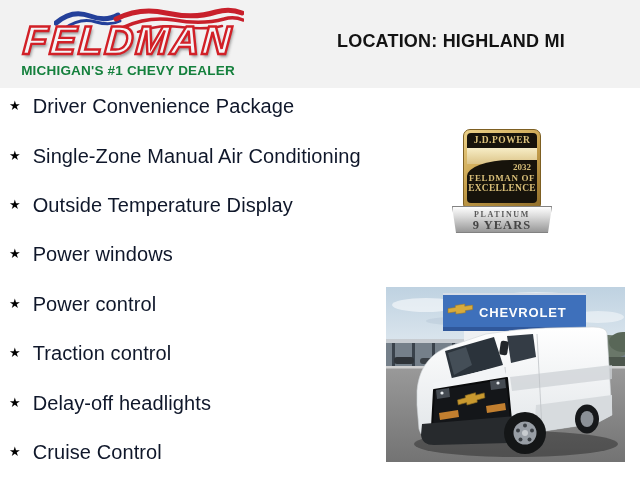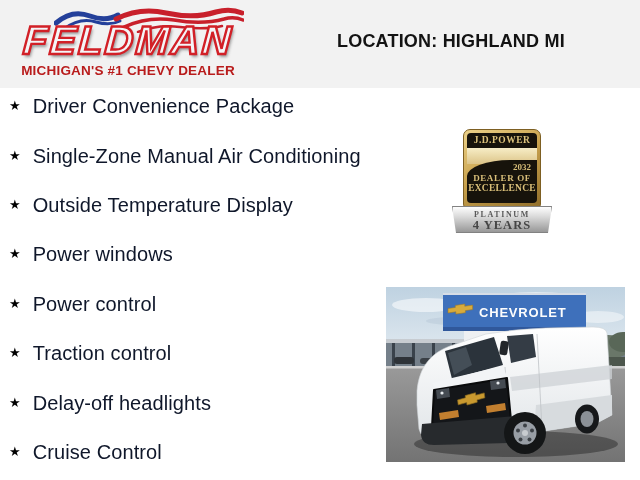--- a/index.html
+++ b/index.html
@@ -13,21 +13,21 @@
   .logo-flag{position:absolute;left:42px;top:5px;}
   .logo-name{
     position:absolute;left:0;top:16px;width:232px;text-align:center;
     font-size:40px;font-weight:bold;font-style:italic;letter-spacing:2px;
     color:#f4f5f7;-webkit-text-stroke:2.4px #d22027;
     text-shadow:2px 3px 3px rgba(80,80,80,.55);
     transform:skewX(-4deg);white-space:nowrap;
   }
   .logo-tagline{
     position:absolute;left:0;top:61px;width:232px;text-align:center;
-    font-size:13.5px;font-weight:bold;color:#b91c1c;letter-spacing:.2px;white-space:nowrap;
+    font-size:13.5px;font-weight:bold;color:#15803d;letter-spacing:.2px;white-space:nowrap;
   }
   .location{
     position:absolute;left:337px;top:31px;font-size:18px;font-weight:bold;
     color:#131313;letter-spacing:.2px;white-space:nowrap;
   }
   
   .features{position:absolute;left:9px;top:82px;width:380px;}
   .feature{display:flex;align-items:center;height:49.4px;}
   .feature .star{font-size:13px;color:#000;margin-right:12px;position:relative;top:-1px;}
   .feature .label{font-size:20px;color:#0f172a;letter-spacing:.1px;white-space:nowrap;}
@@ -116,27 +116,27 @@
     <span class="label">Cruise Control</span>
   </div>
 </div>
 
 <div class="badge">
   <div class="badge-card">
     <div class="badge-brand">J.D.POWER</div>
     <div class="badge-mid"></div>
     <div class="badge-dark">
       <div class="badge-year">2032</div>
-      <div class="badge-line1">DEALER OF</div>
+      <div class="badge-line1">FELDMAN OF</div>
       <div class="badge-line2">EXCELLENCE</div>
     </div>
   </div>
   <div class="badge-ribbon">
     <div class="ribbon-tier">PLATINUM</div>
-    <div class="ribbon-years">4 YEARS</div>
+    <div class="ribbon-years">9 YEARS</div>
   </div>
 </div>
 
 <div class="photo">
   <svg width="239" height="175" viewBox="0 0 239 175">
     <defs>
       <linearGradient id="skyG" x1="0" y1="0" x2="0" y2="1">
         <stop offset="0" stop-color="#bfd2e1"></stop>
           <stop offset="1" stop-color="#ecf1f5"></stop>
       </linearGradient>

